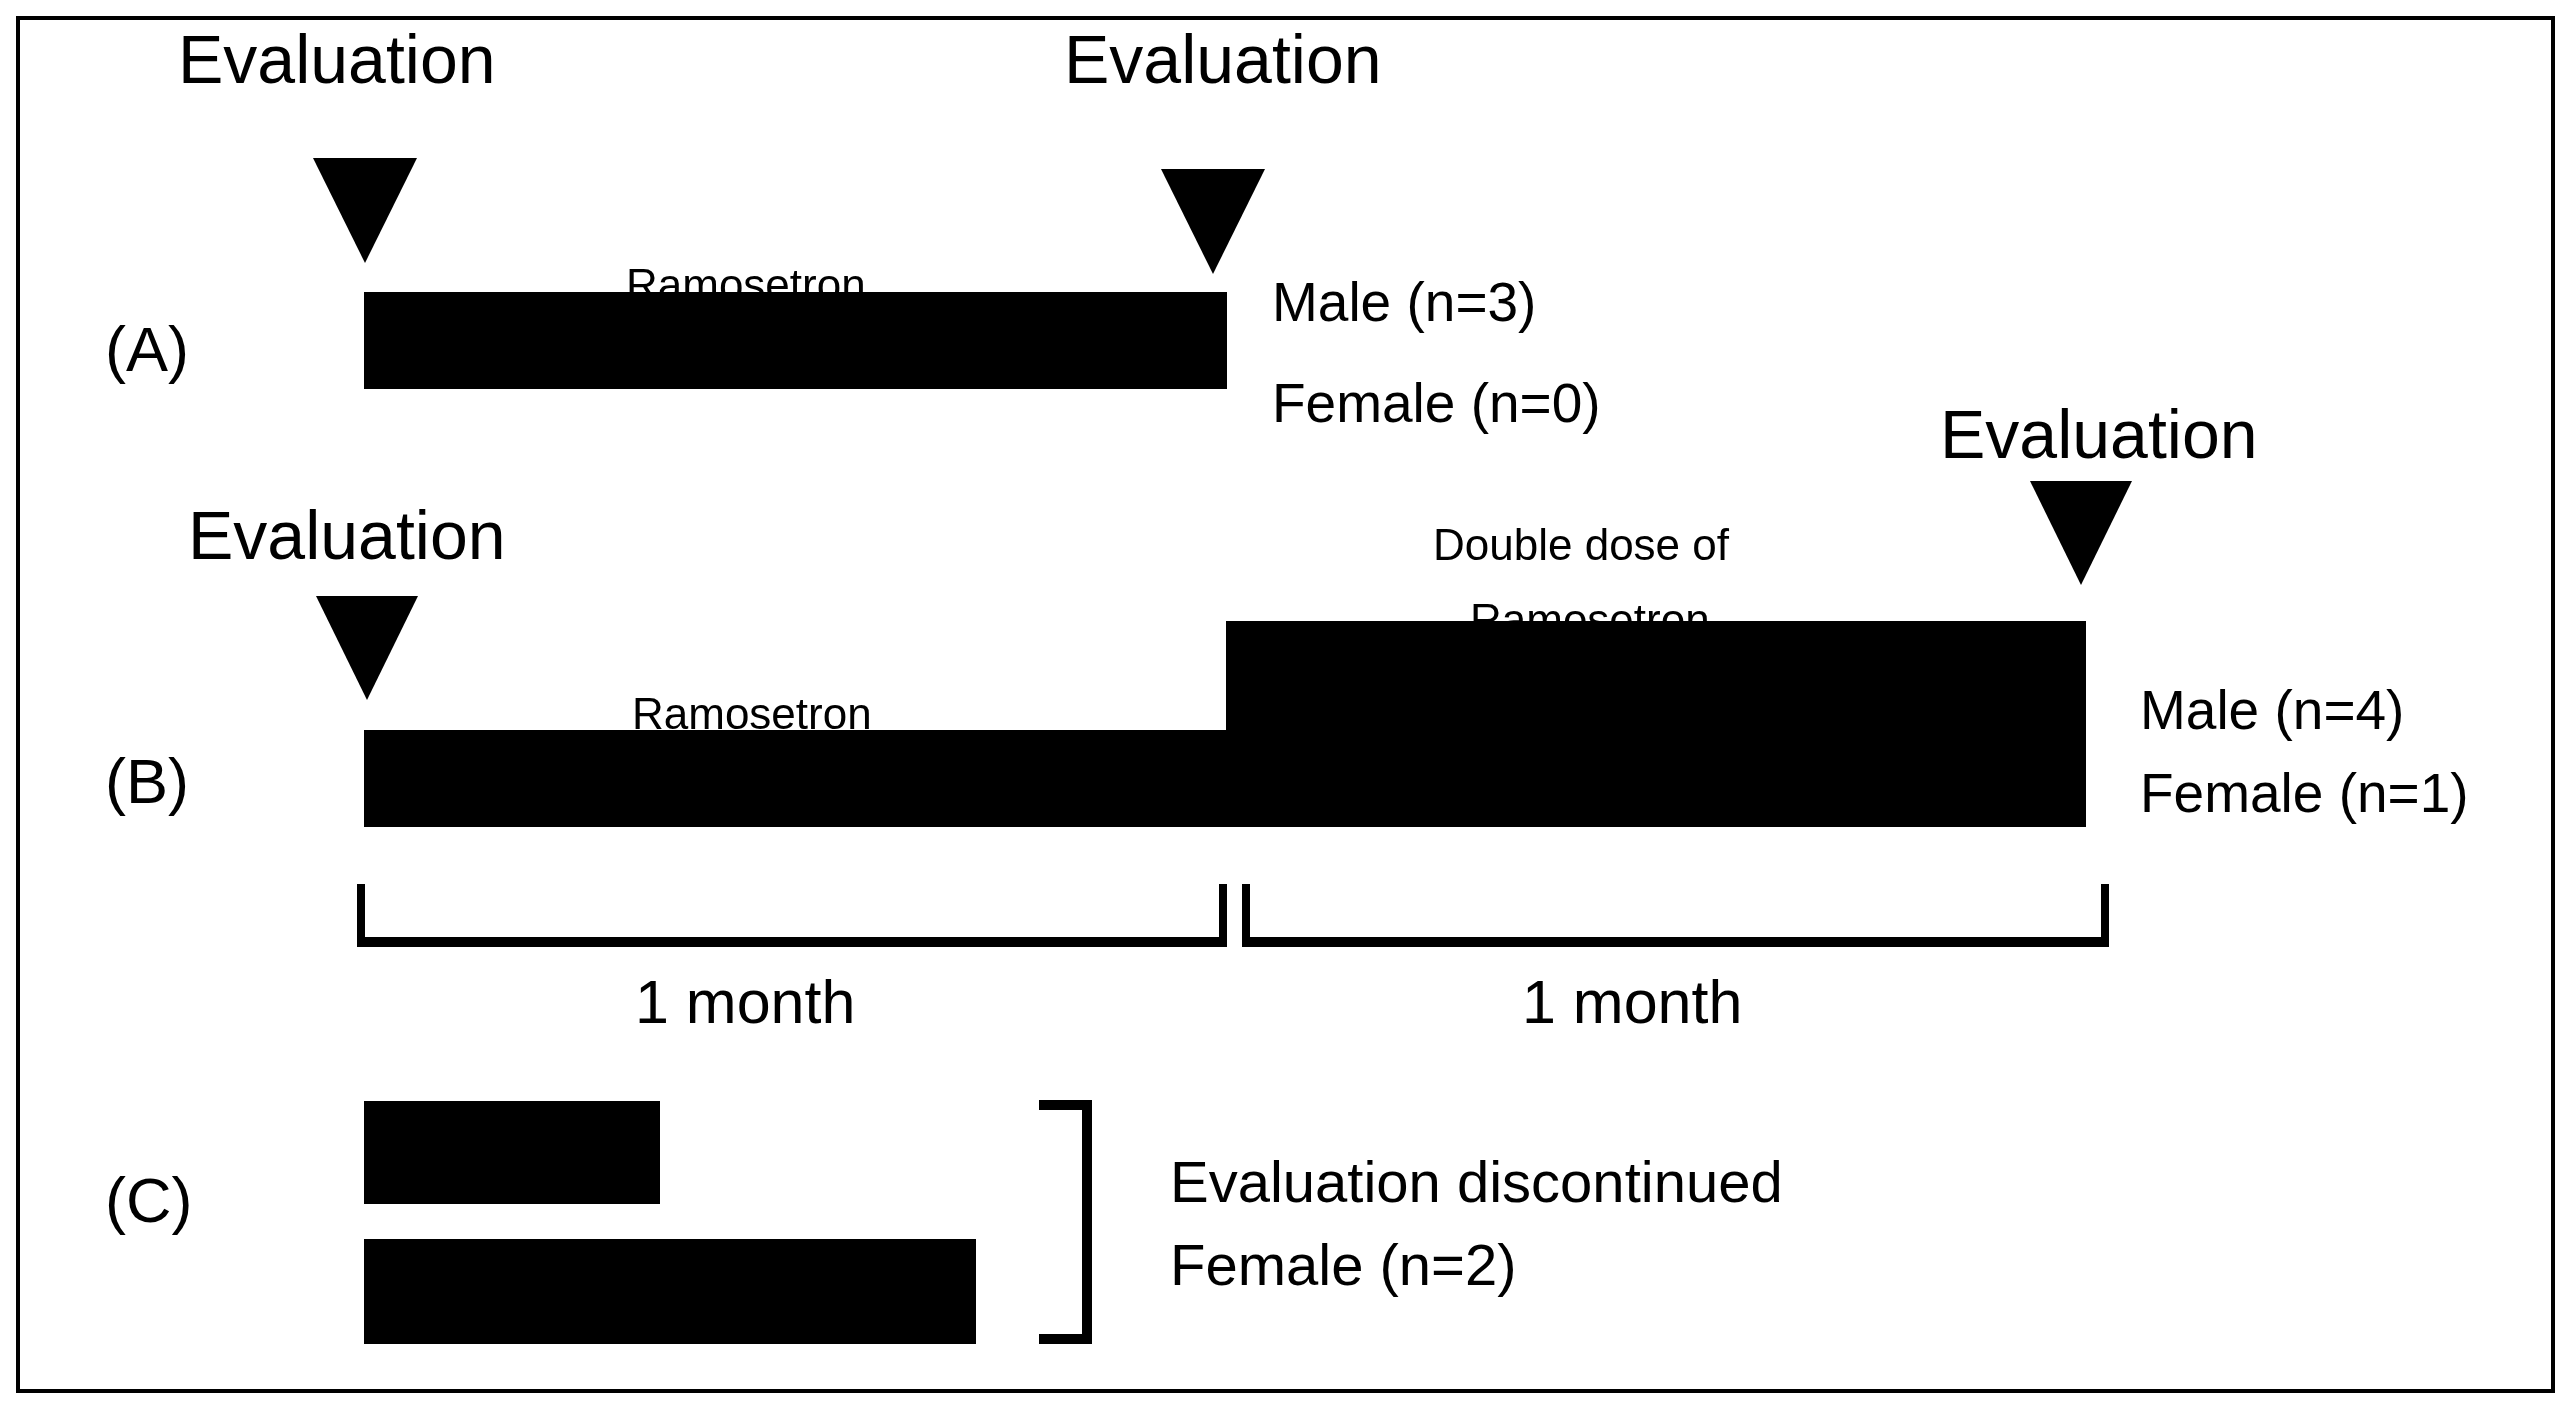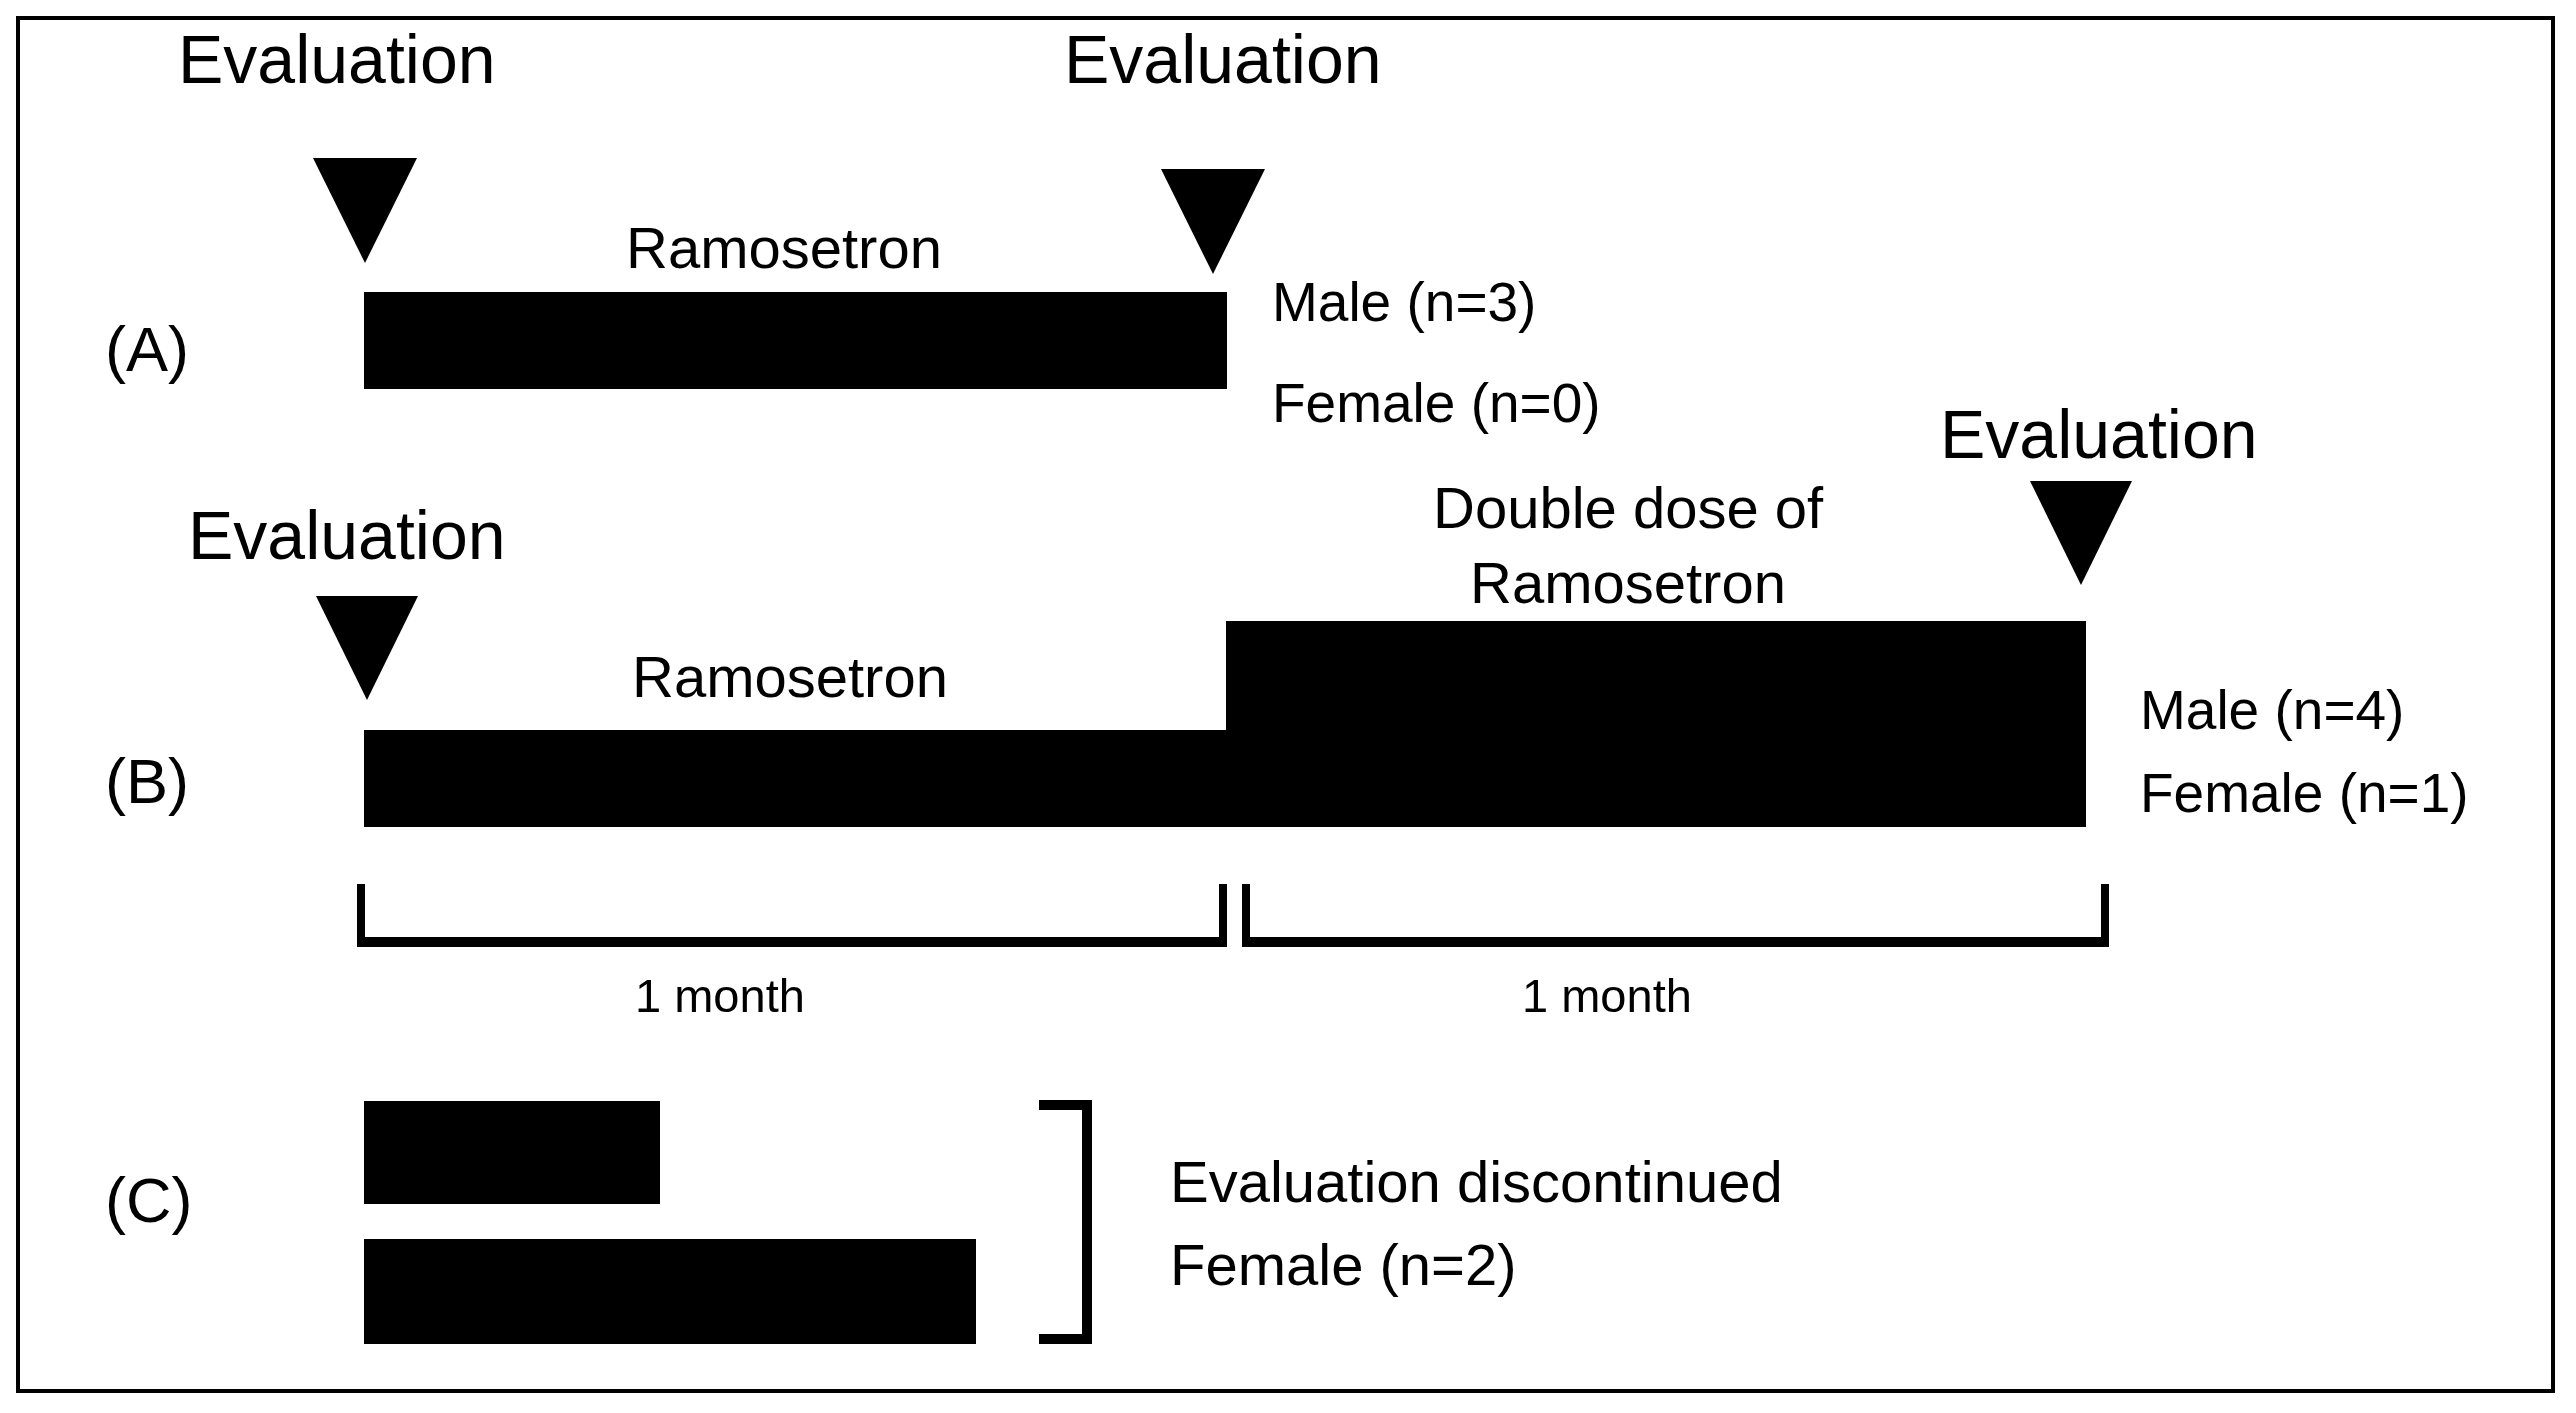--- a/index.html
+++ b/index.html
@@ -29,24 +29,24 @@
   }
   
   .txt {
     position: absolute;
     color: #000000;
     white-space: nowrap;
     line-height: 1.0;
     font-family: "Liberation Sans", sans-serif;
   }
   .t-eval      { font-size: 68px; }
-  .t-drug      { font-size: 58px; }
+  .t-drug      { font-size: 44px; margin-top: 44px; }
   .t-sex       { font-size: 55px; }
   .t-panel     { font-size: 63px; }
-  .t-month     { font-size: 47px; }
+  .t-month     { font-size: 61px; }
   .t-disc      { font-size: 58px; }
 
   
   .bar {
     position: absolute;
     background: #000000;
   }
   
   .tri {
     position: absolute;

